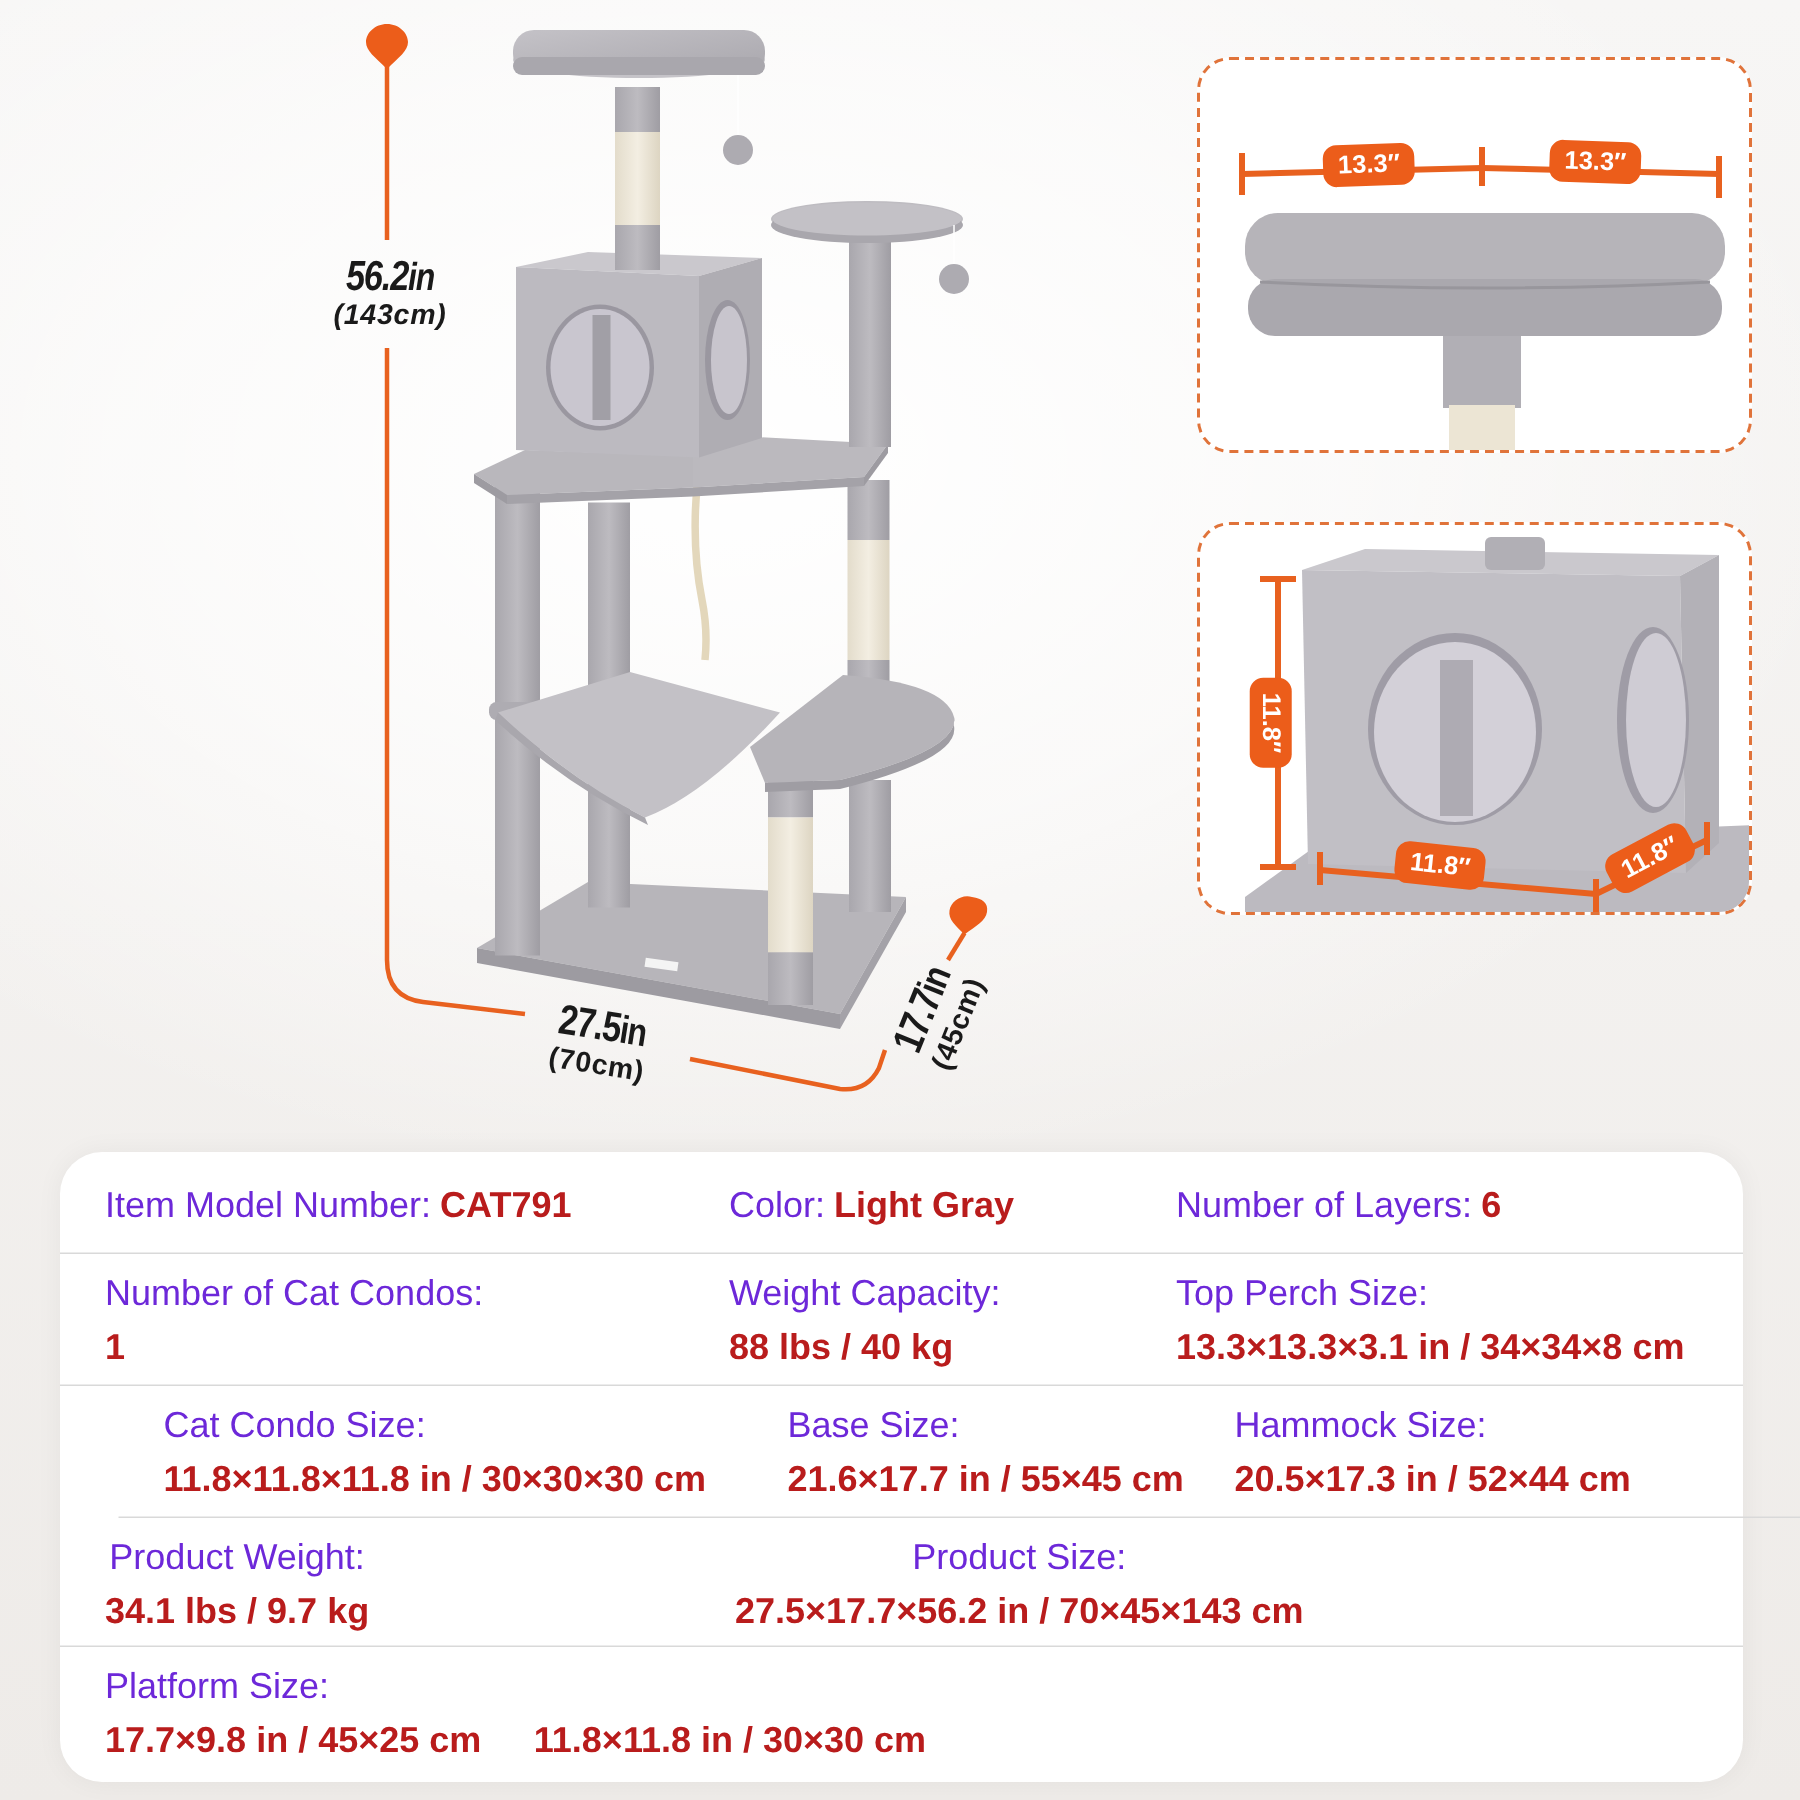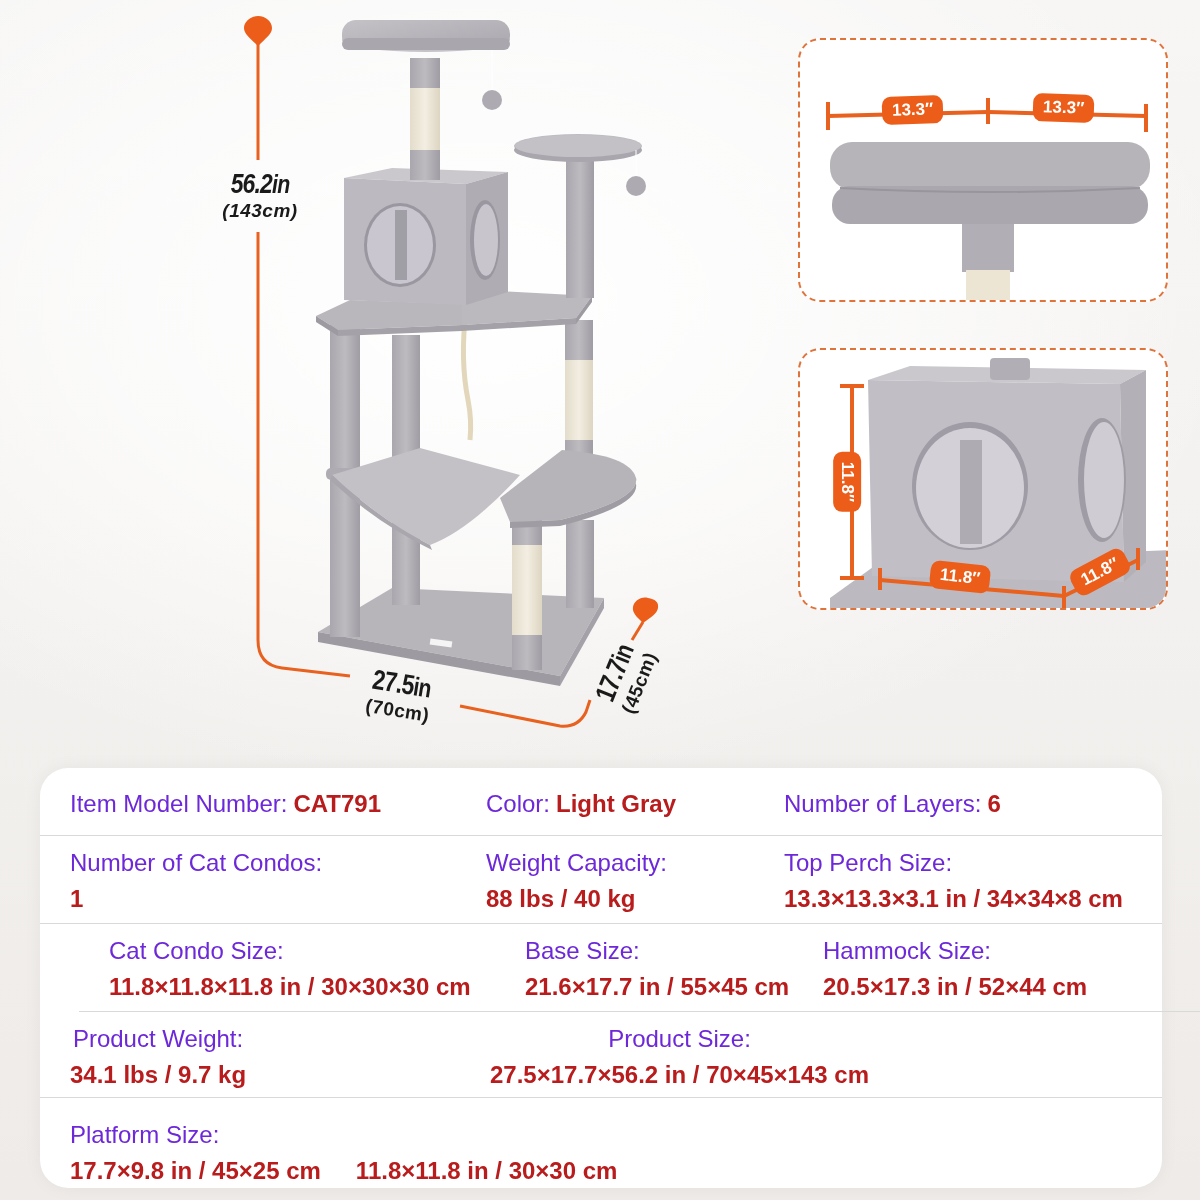--- a/index.html
+++ b/index.html
@@ -57,21 +57,21 @@
   }
   .spec-row {
     position: absolute; left: 0; width: 1122px;
     border-bottom: 1.5px solid #d9d9d9;
   }
   .spec-row:last-child { border-bottom: none; }
   .row-1 { top: 0; height: 68px; }
   .row-2 { top: 68px; height: 88px; }
   .row-3 { top: 156px; height: 88px; margin-left: 39px; }
   .row-4 { top: 244px; height: 86px; text-align: center; }
-  .row-5 { top: 340px; height: 90px; }
+  .row-5 { top: 330px; height: 90px; }
 
   .cell { position: absolute; font-size: 24px; line-height: 34px; white-space: nowrap; }
   .label { color: #6d28d9; font-weight: 400; }
   .value { color: #b91c1c; font-weight: 700; }
   .cell .value { margin-left: 6px; }
   .stacked .label, .stacked .value { display: block; margin-left: 0; }
   .stacked .value { margin-top: 2px; }
 
   .c1 { left: 30px; }
   .c2 { left: 446px; }

